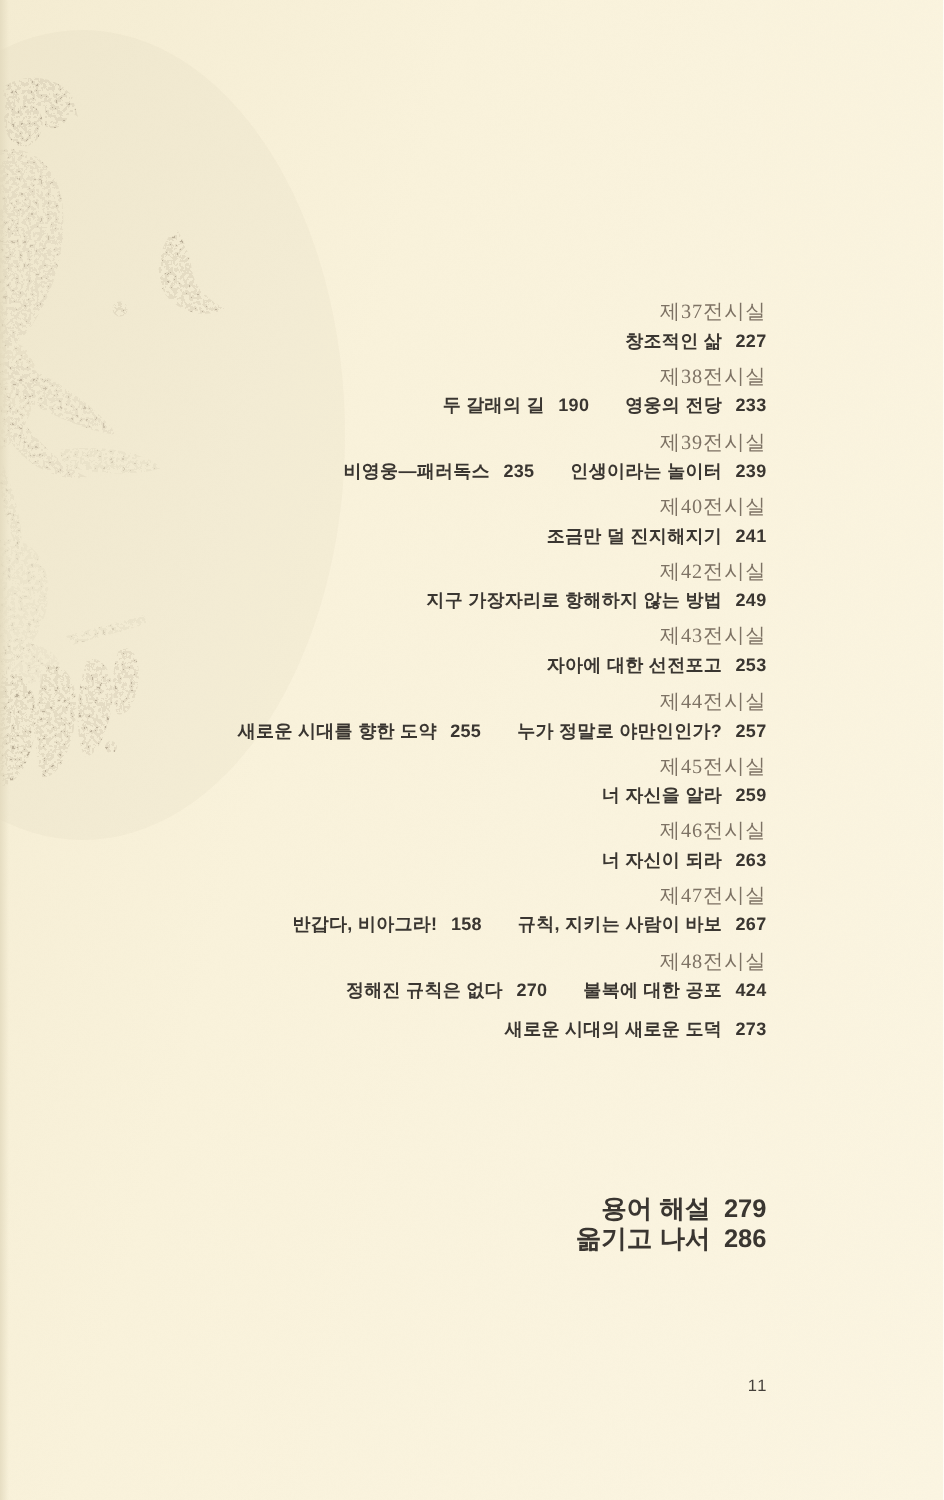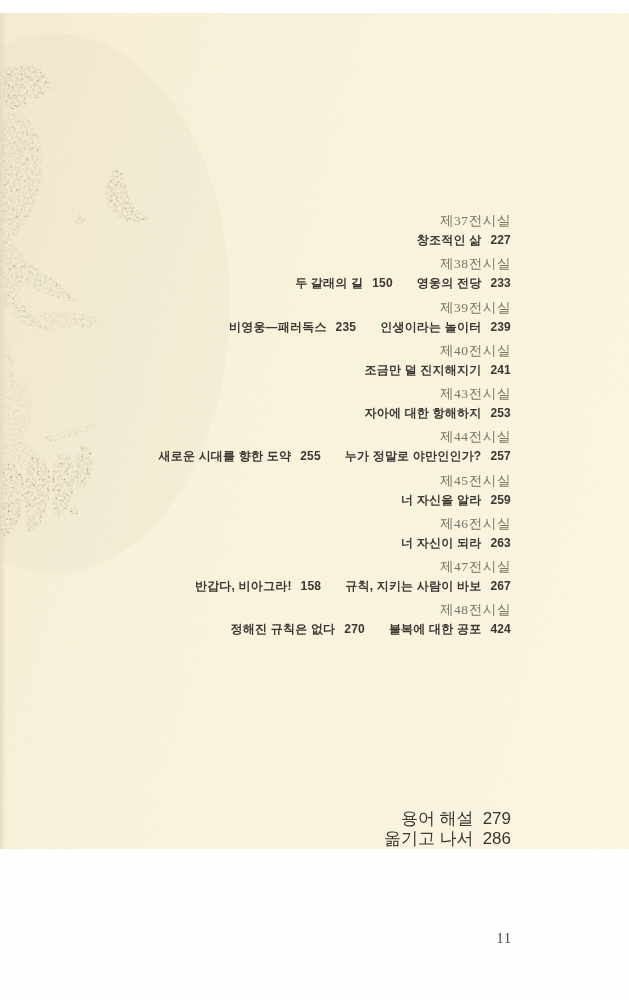--- a/index.html
+++ b/index.html
@@ -1,38 +1,38 @@
 <!DOCTYPE html>
 <html><head>
 <meta charset="utf-8">
 <style>
   html,body{margin:0;padding:0;}
   body{width:629px;height:1000px;position:relative;overflow:hidden;
        font-family:"Liberation Sans","DejaVu Sans",sans-serif;}
-  .page{position:absolute;inset:0;width:629px;height:836px;
-        background:linear-gradient(105deg,#f4ecd2 0%,#f9f2db 35%,#fbf5e2 100%);margin-top:13px;}
+  .page{position:absolute;inset:0;width:629px;height:1000px;
+        background:linear-gradient(105deg,#f4ecd2 0%,#f9f2db 35%,#fbf5e2 100%);}
   .scan-edge{position:absolute;left:0;top:0;bottom:0;width:6px;
         background:linear-gradient(to right,#e2d9bd,rgba(243,235,210,0));opacity:.8;}
   .bg-art{position:absolute;left:0;top:0;width:629px;height:1000px;pointer-events:none;}
 
   .toc{position:absolute;top:201px;right:118px;text-align:right;white-space:nowrap;}
   .section{margin-bottom:8.25px;}
   .room{font-family:"Liberation Serif","DejaVu Serif",serif;
         font-size:13.5px;line-height:14px;color:#7d7264;letter-spacing:.6px;}
   .titles{margin-top:3px;font-size:12px;line-height:18px;font-weight:bold;
         color:#3a3631;letter-spacing:.2px;}
   .entry .p{margin-left:9px;}
   .entry + .entry{margin-left:24px;}
 
   .backmatter{position:absolute;top:796px;right:118px;text-align:right;
-        font-size:17px;line-height:19.5px;font-weight:normal;color:#3a3631;}
+        font-size:17px;line-height:19.5px;font-weight:bold;color:#3a3631;}
   .backmatter .p{margin-left:9px;}
 
-  .pagenum{position:absolute;top:918px;right:117px;font-size:14px;
-        color:#45403a;letter-spacing:1px;font-family:Liberation Serif, serif;}
+  .pagenum{position:absolute;top:918px;right:117px;font-size:11px;
+        color:#45403a;letter-spacing:1px;}
 </style>
 </head>
 <body>
 
 <div class="page">
 
   <svg class="bg-art" viewBox="0 0 629 1000" xmlns="http://www.w3.org/2000/svg" aria-hidden="true">
     <defs>
       <filter id="speck" x="-20%" y="-20%" width="140%" height="140%">
         <feTurbulence type="fractalNoise" baseFrequency="0.38" numOctaves="3" seed="7" result="n"></feTurbulence>
@@ -87,44 +87,50 @@
     <div class="section">
       <div class="room">제37전시실</div>
       <div class="titles">
         <span class="entry"><span class="t">창조적인 삶</span><span class="p">227</span></span>
       </div>
     </div>
 
     <div class="section">
       <div class="room">제38전시실</div>
       <div class="titles">
-        <span class="entry"><span class="t">두 갈래의 길</span><span class="p">150</span></span><span class="entry"><span class="t">영웅의 전당</span><span class="p">233</span></span>
+        <span class="entry"><span class="t">두 갈래의 길</span><span class="p">190</span></span><span class="entry"><span class="t">영웅의 전당</span><span class="p">233</span></span>
       </div>
     </div>
 
     <div class="section">
       <div class="room">제39전시실</div>
       <div class="titles">
         <span class="entry"><span class="t">비영웅—패러독스</span><span class="p">235</span></span><span class="entry"><span class="t">인생이라는 놀이터</span><span class="p">239</span></span>
       </div>
     </div>
 
     <div class="section">
       <div class="room">제40전시실</div>
       <div class="titles">
         <span class="entry"><span class="t">조금만 덜 진지해지기</span><span class="p">241</span></span>
       </div>
     </div>
 
 
+    <div class="section">
+      <div class="room">제42전시실</div>
+      <div class="titles">
+        <span class="entry"><span class="t">지구 가장자리로 항해하지 않는 방법</span><span class="p">249</span></span>
+      </div>
+    </div>
 
     <div class="section">
       <div class="room">제43전시실</div>
       <div class="titles">
-        <span class="entry"><span class="t">자아에 대한 항해하지</span><span class="p">253</span></span>
+        <span class="entry"><span class="t">자아에 대한 선전포고</span><span class="p">253</span></span>
       </div>
     </div>
 
     <div class="section">
       <div class="room">제44전시실</div>
       <div class="titles">
         <span class="entry"><span class="t">새로운 시대를 향한 도약</span><span class="p">255</span></span><span class="entry"><span class="t">누가 정말로 야만인인가?</span><span class="p">257</span></span>
       </div>
     </div>
 
@@ -150,20 +156,23 @@
     </div>
 
     <div class="section">
       <div class="room">제48전시실</div>
       <div class="titles">
         <span class="entry"><span class="t">정해진 규칙은 없다</span><span class="p">270</span></span><span class="entry"><span class="t">불복에 대한 공포</span><span class="p">424</span></span>
       </div>
     </div>
 
     <div class="section">
+      <div class="titles">
+        <span class="entry"><span class="t">새로운 시대의 새로운 도덕</span><span class="p">273</span></span>
+      </div>
     </div>
 
   </div>
 
   <div class="backmatter">
     <div><span class="t">용어 해설</span><span class="p">279</span></div>
     <div><span class="t">옮기고 나서</span><span class="p">286</span></div>
   </div>
 
   <div class="pagenum">11</div>

